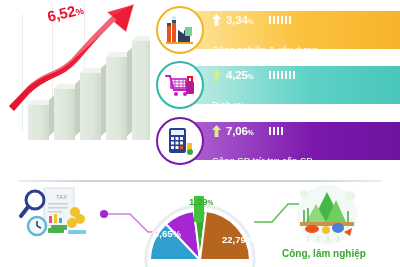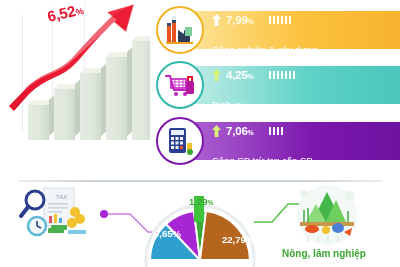--- a/index.html
+++ b/index.html
@@ -118,21 +118,21 @@
         <rect x="21" y="13" width="7" height="9" fill="#7ccf9a"></rect>
         <circle cx="10" cy="4" r="2" fill="#cfe8f5"></circle>
         <rect x="2" y="28" width="27" height="2" fill="#f0a31b"></rect>
       </svg>
     </div>
     <div class="btxt">
       <div class="brow">
         <svg class="upicon" viewBox="0 0 9 12">
           <path d="M4.5,0 L9,5 L6.4,5 L6.4,12 L2.6,12 L2.6,5 L0,5 Z" fill="#ffffff"></path>
         </svg>
-        <span class="bpct"><span>7,99</span><span class="sm">%</span></span>
+        <span class="bpct"><span>3,34</span><span class="sm">%</span></span>
         <span class="ticks">
           <i class="tick"></i>
             <i class="tick"></i>
             <i class="tick"></i>
             <i class="tick"></i>
             <i class="tick"></i>
             <i class="tick"></i>
         </span>
       </div>
       <div class="blabel">Công nghiệp &amp; xây dựng</div>
@@ -282,15 +282,15 @@
       <path d="M52,48 L60,44 L58,52 Z" fill="#e8531f"></path>
       <g stroke="#cfe0d2" stroke-width="1">
           <line x1="16" y1="52" x2="16" y2="58"></line>
           <line x1="26" y1="52" x2="26" y2="58"></line>
           <line x1="36" y1="52" x2="36" y2="58"></line>
           <line x1="46" y1="52" x2="46" y2="58"></line>
         </g>
       <circle cx="12" cy="10" r="4" fill="#eaf3ec"></circle>
         <circle cx="58" cy="12" r="5" fill="#eaf3ec"></circle>
     </svg>
-    <div id="agriLabel">Nông, lâm nghiệp</div>
+    <div id="agriLabel">Công, lâm nghiệp</div>
   </div>
 </div>
 
 </body></html>

